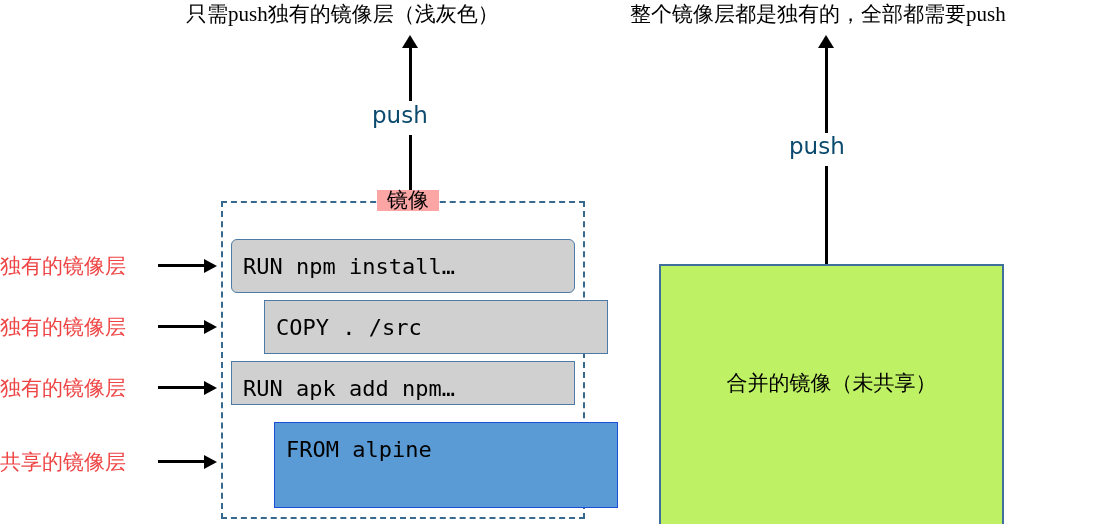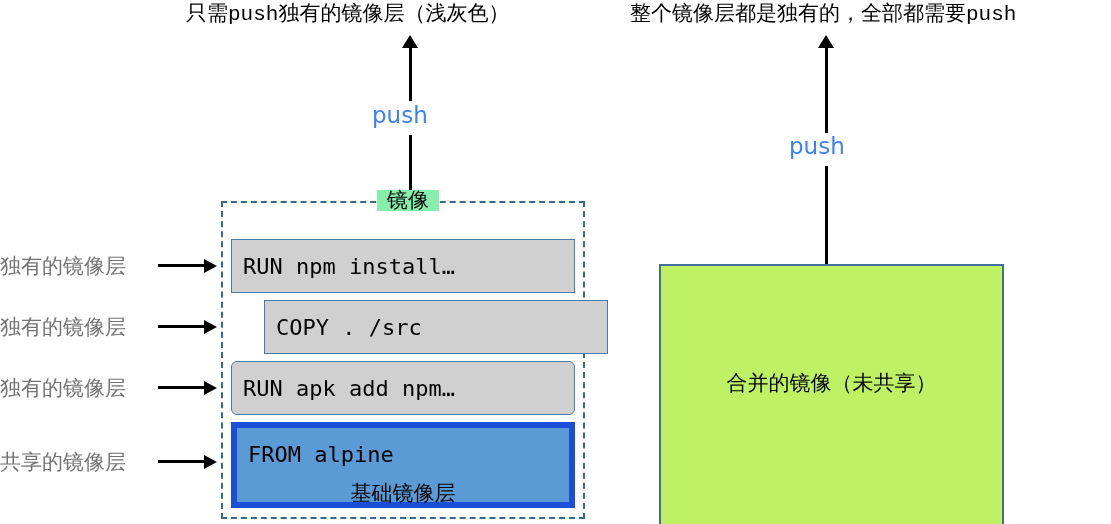--- a/index.html
+++ b/index.html
@@ -16,41 +16,41 @@
     color: #000000;
   }
   .abs { position: absolute; }
 
   
   .title {
     font-size: 21px;
     line-height: 1;
     white-space: nowrap;
     color: #000;
-    font-family: Liberation Mono, monospace;
+    font-family: Liberation Serif, serif;
   }
   #title-left  { left: 186px; top: 4px; }
   #title-right { left: 630px; top: 4px; }
 
   
   .varrow-stem {
     width: 3px;
     background: #000;
   }
   .arrowhead-up {
     width: 0; height: 0;
     border-left: 8px solid transparent;
     border-right: 8px solid transparent;
     border-bottom: 13px solid #000;
   }
   .push-label {
     font-size: 23px;
     line-height: 1;
     white-space: nowrap;
-    color: #3b82f6;
+    color: #0c4a6e;
   }
 
   
   #arrow-left-head  { left: 402px; top: 35px; }
   #arrow-left-stem1 { left: 409px; top: 47px; height: 54px; }
   #push-label-left  { left: 372px; top: 104px; }
   #arrow-left-stem2 { left: 409px; top: 135px; height: 57px; }
 
   
   #arrow-right-head  { left: 818px; top: 35px; }
@@ -66,21 +66,21 @@
     height: 318px;
     border: 2px dashed #37698f;
     box-sizing: border-box;
     background: transparent;
   }
   #image-group-label {
     left: 377px;
     top: 190px;
     font-size: 21px;
     line-height: 1;
-    background: #86efac;
+    background: #fca5a5;
     padding: 0 10px;
     white-space: nowrap;
   }
 
   
   .layer {
     box-sizing: border-box;
     border: 1px solid #4c7ba6;
     background: #d0d0d0;
     left: 231px;
@@ -88,52 +88,53 @@
   }
   .layer-text {
     position: absolute;
     left: 11px;
     font-family: "DejaVu Sans Mono", monospace;
     font-size: 22px;
     line-height: 1;
     color: #000;
     white-space: nowrap;
   }
-  #layer-0 { top: 239px; height: 54px; }
+  #layer-0 { top: 239px; height: 54px; border-radius: 6px; }
   #layer-1 { top: 300px; height: 54px; margin-left: 33px; }
-  #layer-2 { top: 361px; height: 54px; border-radius: 6px; }
+  #layer-2 { top: 361px; height: 44px; }
   #layer-0 .layer-text,
   #layer-1 .layer-text,
   #layer-2 .layer-text { top: 16px; }
 
   #layer-base {
     top: 422px;
     height: 86px;
     background: #5b9bd5;
-    border: 6px solid #1d4ed8;
+    border: 1px solid #1d4ed8;
+    margin-left: 43px;
   }
   #layer-base .layer-text { top: 16px; }
   #layer-base-sublabel {
     position: absolute;
     left: 0;
     right: 0;
     top: 55px;
     text-align: center;
     font-family: "DejaVu Sans", sans-serif;
     font-size: 21px;
     line-height: 1;
     color: #000;
   }
 
   
   .side-label {
     font-size: 21px;
     line-height: 1;
     white-space: nowrap;
-    color: #737373;
+    color: #ef4444;
   }
   .harrow {
     height: 13px;
     width: 60px;
   }
   .harrow .hstem {
     position: absolute;
     left: 0; top: 5px;
     height: 3px;
     width: 48px;
@@ -203,21 +204,20 @@
 <div class="abs layer" id="layer-1">
   <span class="layer-text">COPY . /src</span>
 </div>
 
 <div class="abs layer" id="layer-2">
   <span class="layer-text">RUN apk add npm…</span>
 </div>
 
 <div class="abs layer" id="layer-base">
   <span class="layer-text">FROM alpine</span>
-  <span id="layer-base-sublabel">基础镜像层</span>
 </div>
 
 <div class="abs side-label" id="side-label-0">独有的镜像层</div>
 <div class="abs harrow" id="harrow-0">
   <span class="hstem"></span>
     <span class="hhead"></span>
 </div>
 
 <div class="abs side-label" id="side-label-1">独有的镜像层</div>
 <div class="abs harrow" id="harrow-1">

